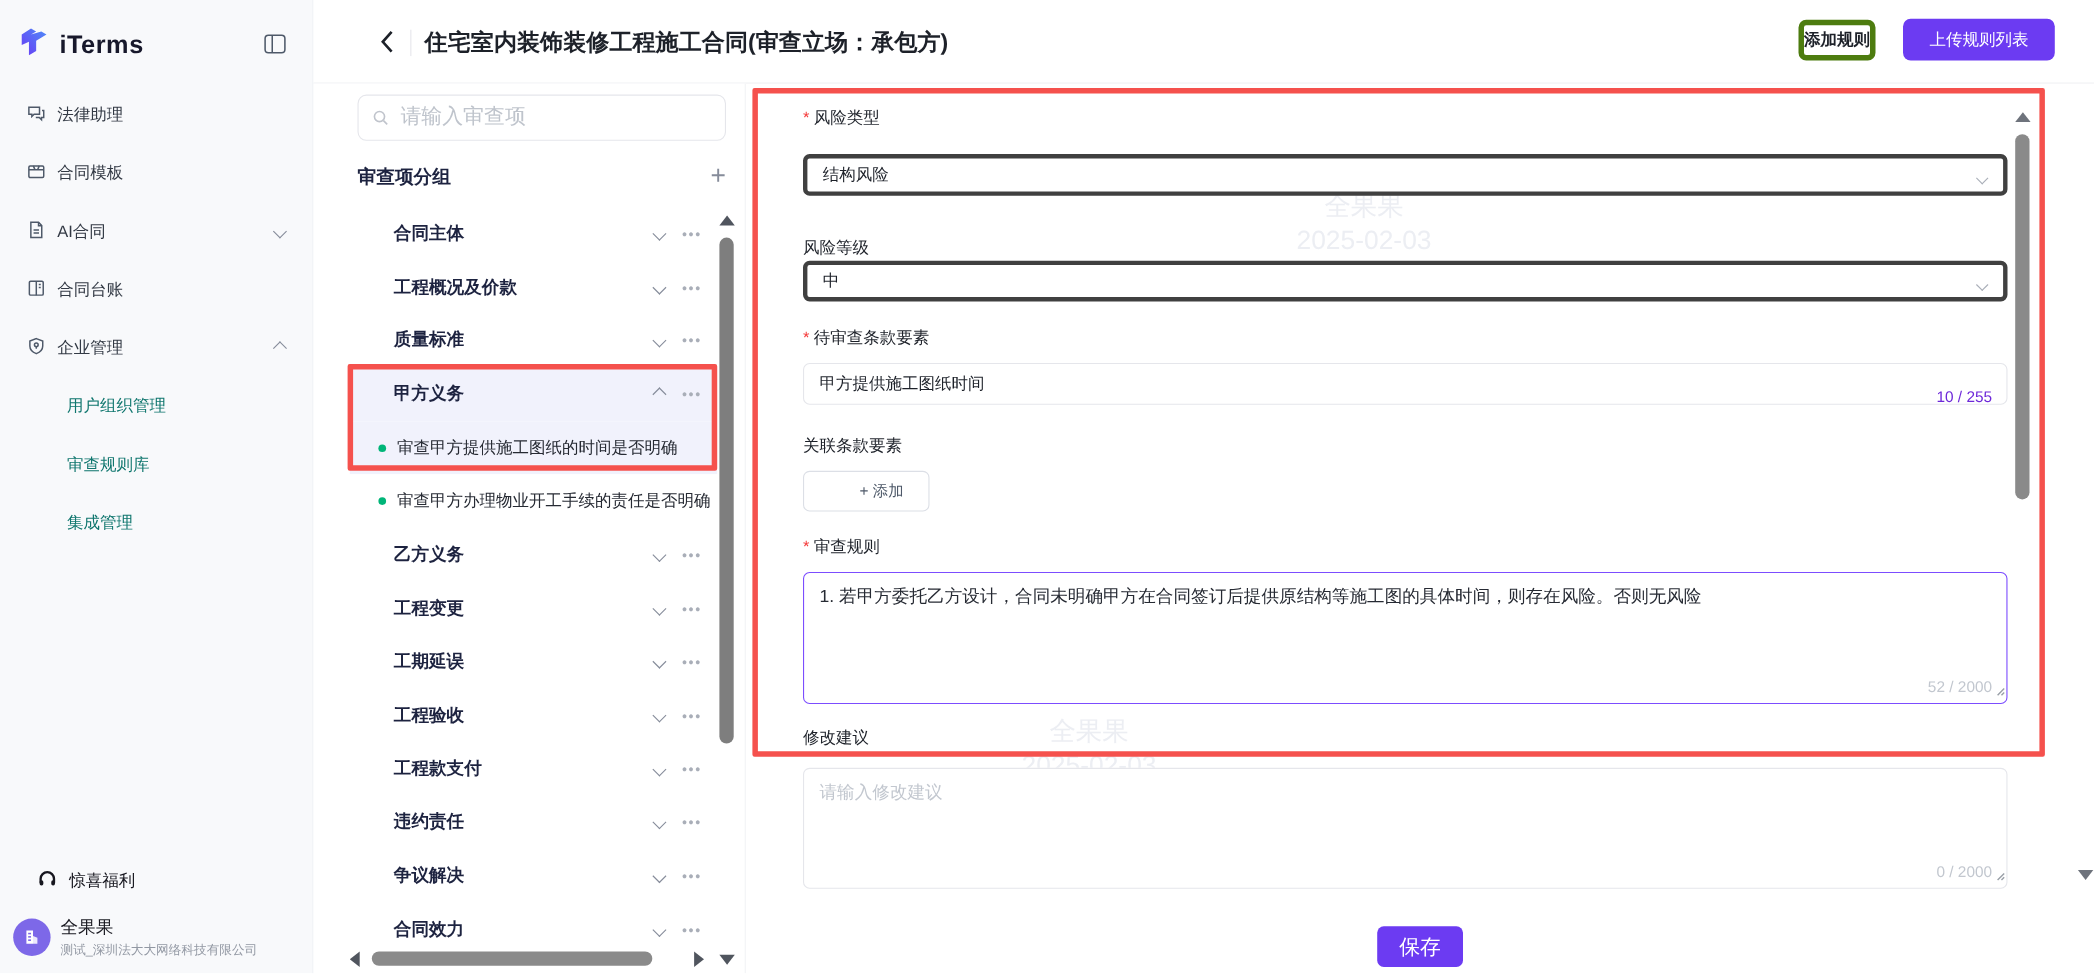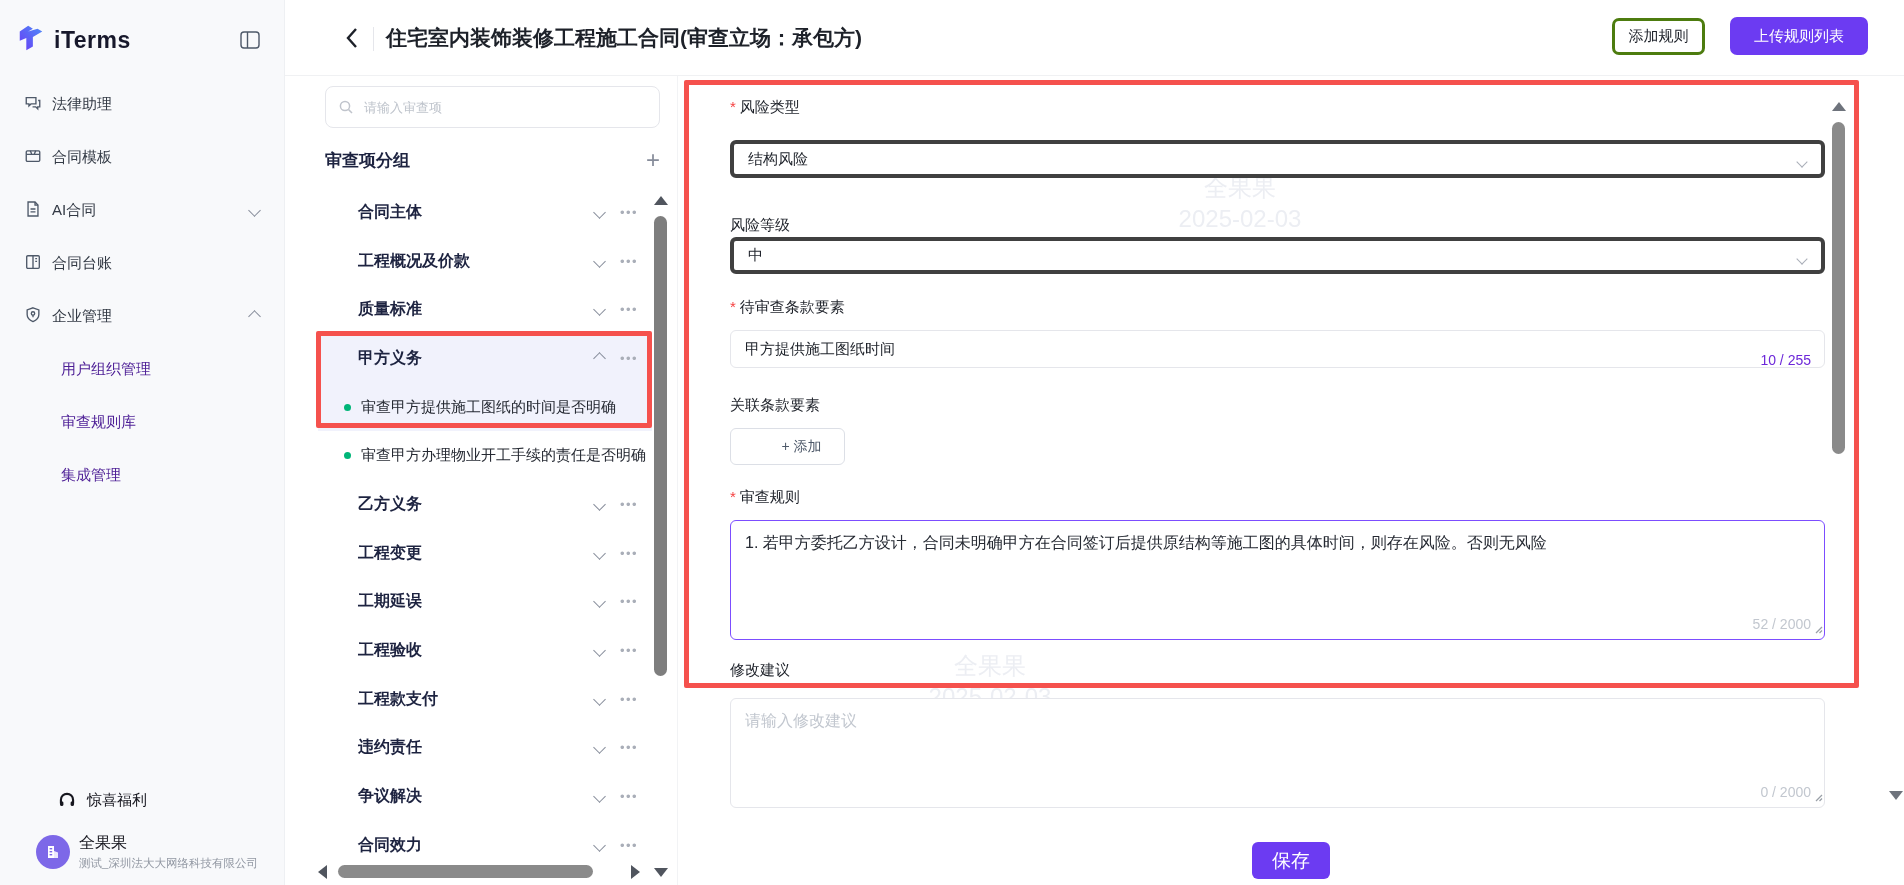--- a/index.html
+++ b/index.html
@@ -12,44 +12,44 @@
 
   
   .sidebar { position:absolute; left:0; top:0; width:285px; height:885px; background:#F8F9FB; border-right:1px solid #EEF0F3; z-index:1; }
   .logo-row { position:absolute; left:16px; top:22px; width:258px; height:36px; display:flex; align-items:center; }
   .logo-text { font-size:23px; font-weight:bold; color:#17182B; margin-left:8px; letter-spacing:.5px; }
   .collapse-btn { margin-left:auto; margin-right:14px; cursor:pointer; display:flex; align-items:center; }
   .nav { position:absolute; left:0; top:78px; width:285px; }
   .nav-item { height:53px; display:flex; align-items:center; padding-left:24px; font-size:15px; color:#333A45; cursor:pointer; }
   .nav-item .nv-label { margin-left:10px; }
   .nav-item .nv-chev { margin-left:auto; margin-right:26px; }
-  .nav-sub-item { height:53px; display:flex; align-items:center; padding-left:61px; font-size:15px; color:#4c1d95; cursor:pointer; }
+  .nav-sub-item { height:53px; display:flex; align-items:center; padding-left:61px; font-size:15px; color:#0f766e; cursor:pointer; }
   .chev { display:inline-block; width:9px; height:9px; border-right:1.6px solid #868C9A; border-bottom:1.6px solid #868C9A; transform:rotate(45deg); }
   .chev.up { transform:rotate(-135deg); }
-  .side-bottom { position:absolute; left:0; bottom:0; width:285px;padding-left:24px; }
+  .side-bottom { position:absolute; left:0; bottom:0; width:285px; }
   .benefit-row { display:flex; align-items:center; padding-left:23px; height:46px; font-size:15px; color:#17171F; cursor:pointer; }
   .benefit-row span { margin-left:10px; }
   .user-row { display:flex; align-items:center; padding:10px 0 14px 12px; cursor:pointer; }
   .avatar { width:34px; height:34px; border-radius:50%; background:#7D68E8; display:flex; align-items:center; justify-content:center; flex:none; }
   .user-meta { margin-left:9px; overflow:hidden; }
   .user-name { font-size:16px; color:#17171F; }
   .user-org { font-size:11.5px; color:#9298A3; margin-top:2px; white-space:nowrap; }
 
   
   .header { position:absolute; left:285px; top:0; width:1619px; height:76px; background:#fff; border-bottom:1px solid #F0F1F3; z-index:1; }
   .back-btn { position:absolute; left:58px; top:25px; cursor:pointer; }
   .head-divider { position:absolute; left:88px; top:27px; width:1px; height:24px; background:#E5E6EB; }
   .page-title { position:absolute; left:101px; top:24px; font-size:21px; font-weight:bold; color:#1D2129; }
-  .btn-outline { position:absolute; right:199px; top:18px; width:93px; height:37px; border:3px solid #4d7c0f; border-radius:7px; background:#fff; font-size:15px; color:#1D2129; display:flex; align-items:center; justify-content:center; cursor:pointer; }
+  .btn-outline { position:absolute; right:199px; top:18px; width:70px; height:37px; border:5px solid #4d7c0f; border-radius:7px; background:#fff; font-size:15px; color:#1D2129; display:flex; align-items:center; justify-content:center; cursor:pointer;font-weight:bold; }
   .btn-primary { position:absolute; right:36px; top:17px; width:138px; height:38px; border:none; border-radius:7px; background:#6C3BF2; font-size:15px; color:#fff; display:flex; align-items:center; justify-content:center; cursor:pointer; }
 
   
   .groups-panel { position:absolute; left:285px; top:76px; width:393px; height:809px; background:#fff; border-right:1px solid #F2F3F5; z-index:1; }
   .search-box { position:absolute; left:40px; top:10px; width:335px; height:42px; }
-  .search-box input { width:100%; height:100%; border:1px solid #E5E6EB; border-radius:8px; padding:0 12px 0 38px; font-size:13px; color:#1D2129; outline:none; background:#fff; font-family:inherit; }
+  .search-box input { width:100%; height:100%; border:1px solid #E5E6EB; border-radius:8px; padding:0 12px 0 38px; font-size:19px; color:#1D2129; outline:none; background:#fff; font-family:inherit; }
   .search-box input::placeholder { color:#BFC4CC; }
   .search-ic { position:absolute; left:13px; top:13px; }
   .gp-head { position:absolute; left:40px; top:66px; width:335px; height:36px; display:flex; align-items:center; }
   .gp-title { font-size:17px; font-weight:bold; color:#1D2340; }
   .gp-plus { margin-left:auto; font-size:24px; font-weight:300; color:#868C9A; cursor:pointer; line-height:20px; }
   .group-list { position:absolute; left:33px; top:112px; width:334px; }
   .g-row { height:48.7px; display:flex; align-items:center; padding:0 8px 0 40px; cursor:pointer; }
   .g-row.selected, .c-row.selected { background:#F1F2FC; }
   .g-label { font-size:16px; font-weight:bold; color:#1D2340; white-space:nowrap; }
   .g-chev { margin-left:auto; margin-right:10px; }

